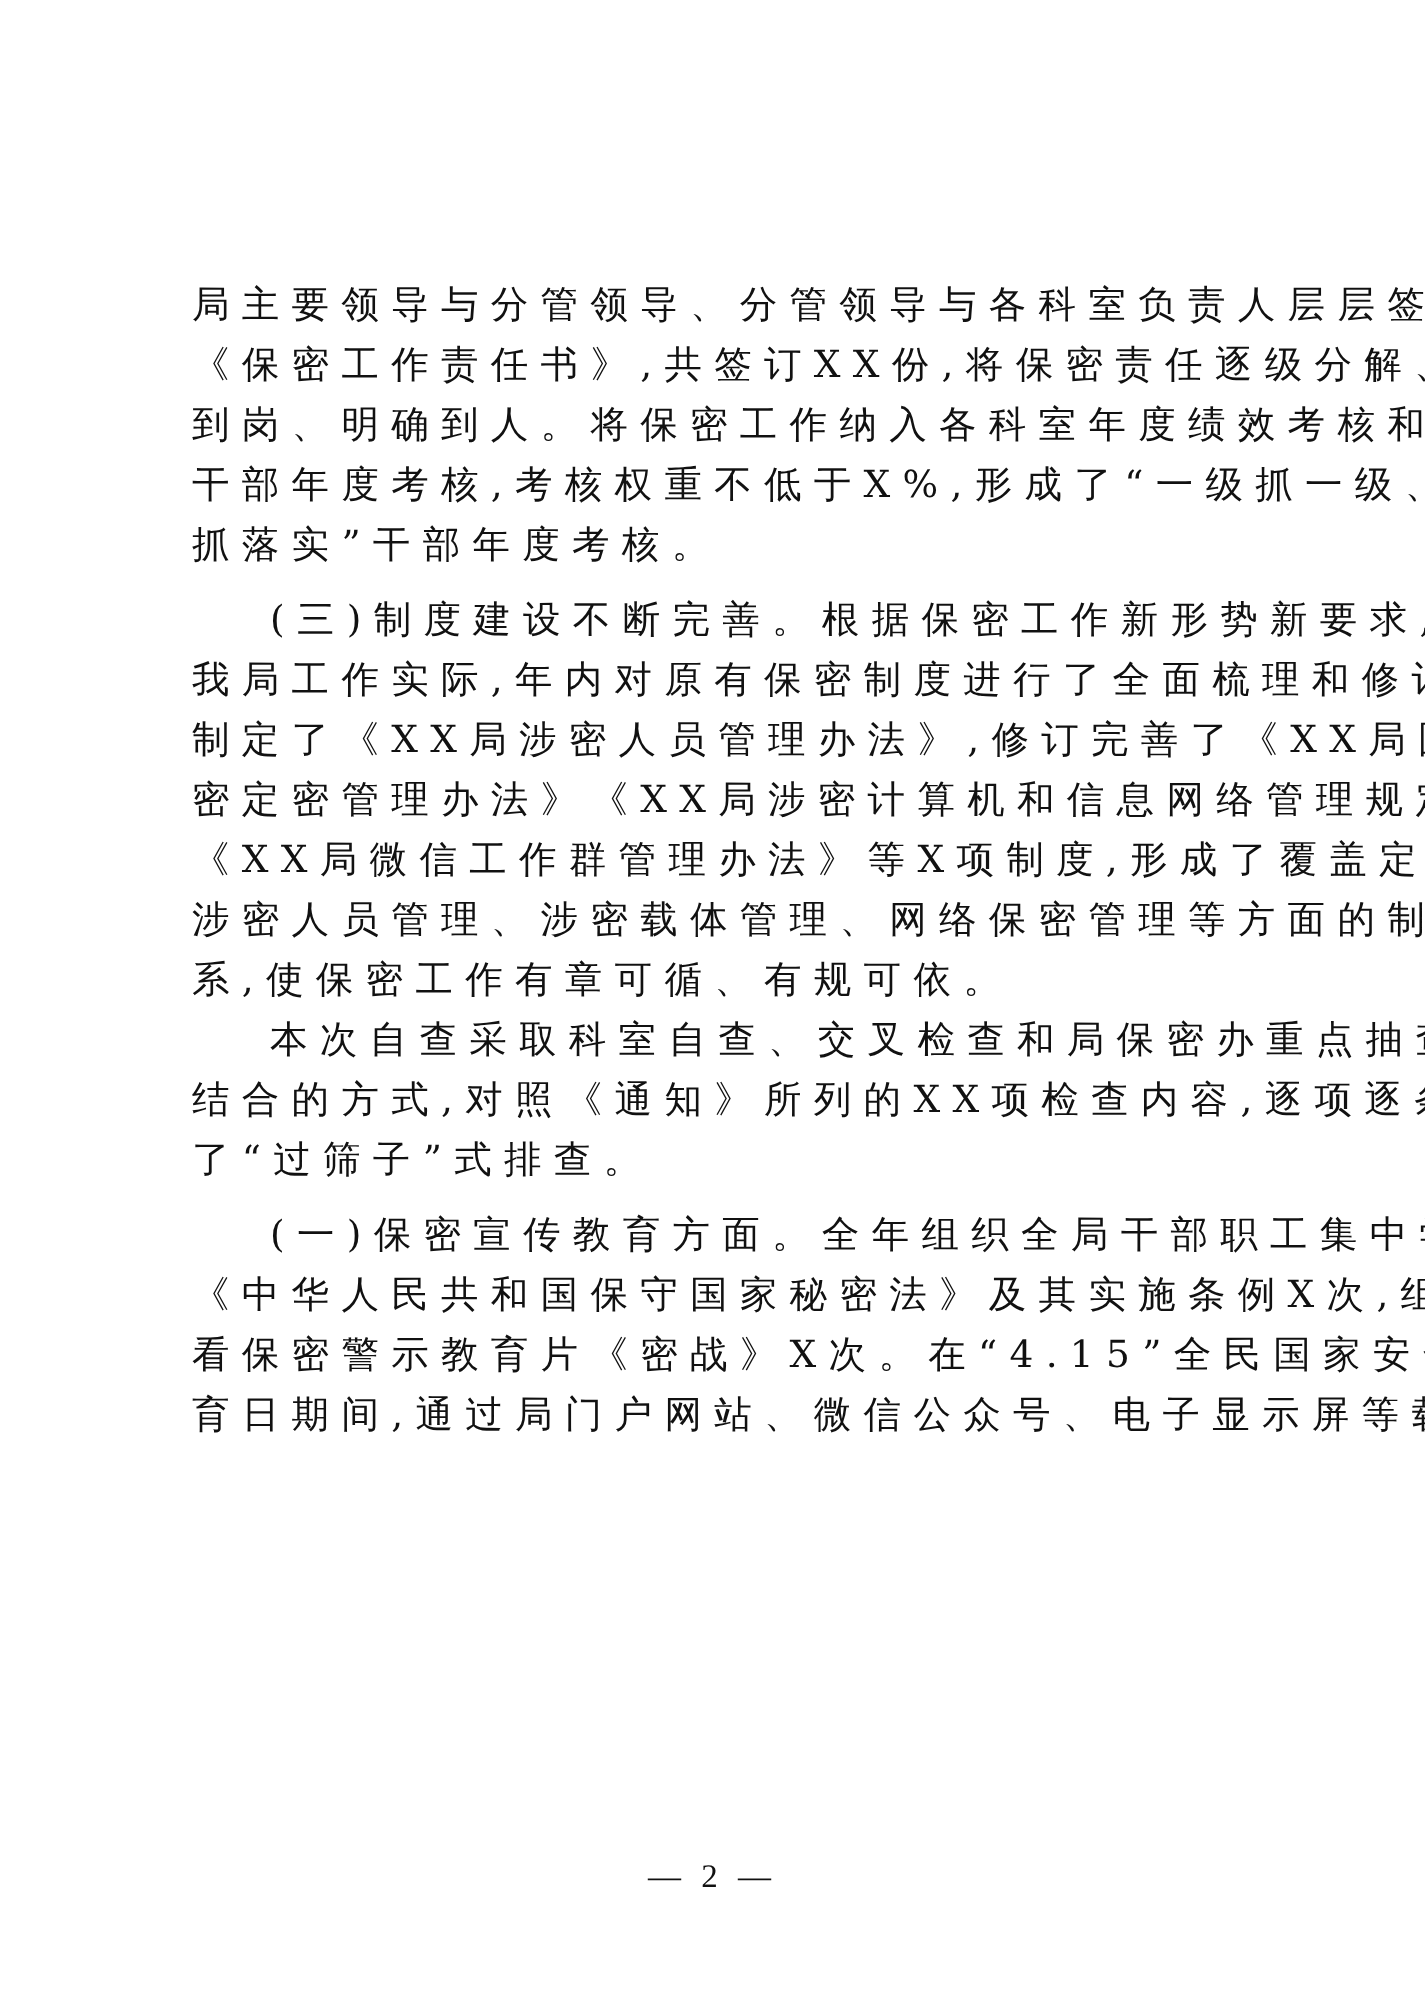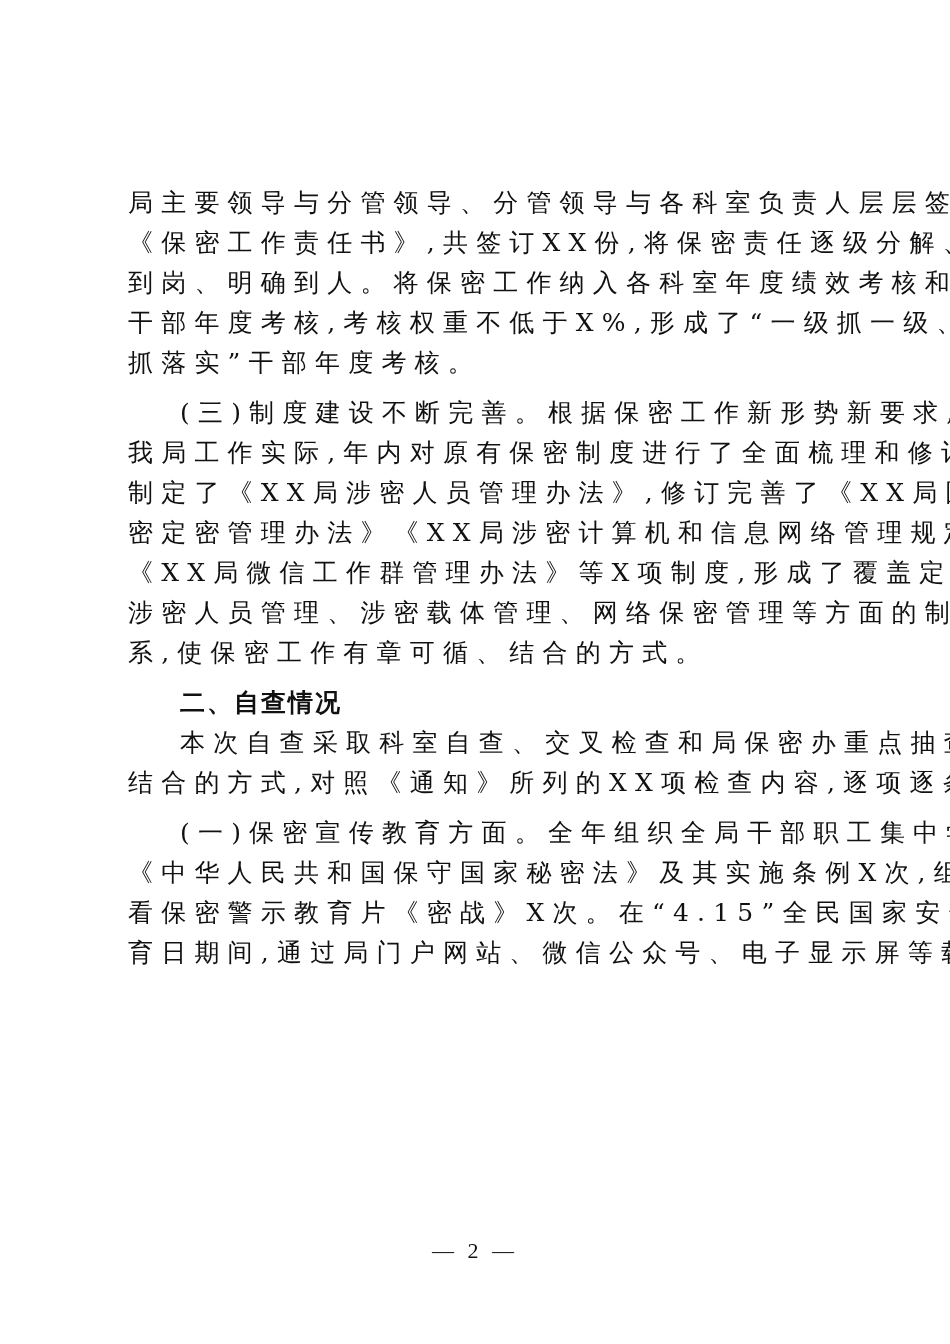--- a/index.html
+++ b/index.html
@@ -41,23 +41,23 @@
     <div class="line">《保密工作责任书》,共签订XX份,将保密责任逐级分解、压实</div>
     <div class="line">到岗、明确到人。将保密工作纳入各科室年度绩效考核和领导</div>
     <div class="line">干部年度考核,考核权重不低于X%,形成了“一级抓一级、层层</div>
     <div class="line">抓落实”干部年度考核。</div>
     <div class="line indent gap-before">(三)制度建设不断完善。根据保密工作新形势新要求,结合</div>
     <div class="line">我局工作实际,年内对原有保密制度进行了全面梳理和修订。新</div>
     <div class="line">制定了《XX局涉密人员管理办法》,修订完善了《XX局国家秘</div>
     <div class="line">密定密管理办法》《XX局涉密计算机和信息网络管理规定》</div>
     <div class="line">《XX局微信工作群管理办法》等X项制度,形成了覆盖定密管理、</div>
     <div class="line">涉密人员管理、涉密载体管理、网络保密管理等方面的制度体</div>
-    <div class="line">系,使保密工作有章可循、结合的方式。</div>
-    <div class="line indent heading gap-before">二、自查情况</div>
+    <div class="line">系,使保密工作有章可循、有规可依。</div>
     <div class="line indent">本次自查采取科室自查、交叉检查和局保密办重点抽查相</div>
     <div class="line">结合的方式,对照《通知》所列的XX项检查内容,逐项逐条进行</div>
+    <div class="line">了“过筛子”式排查。</div>
     <div class="line indent gap-before">(一)保密宣传教育方面。全年组织全局干部职工集中学习</div>
     <div class="line">《中华人民共和国保守国家秘密法》及其实施条例X次,组织观</div>
     <div class="line">看保密警示教育片《密战》X次。在“4.15”全民国家安全教</div>
     <div class="line">育日期间,通过局门户网站、微信公众号、电子显示屏等载体,</div>
   </div>
   <div class="footer">— 2 —</div>
 </div>
 
 </body></html>

